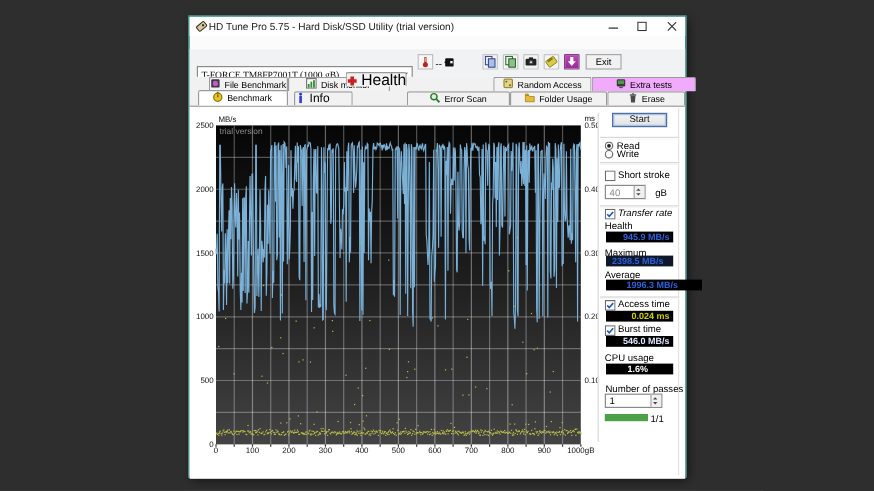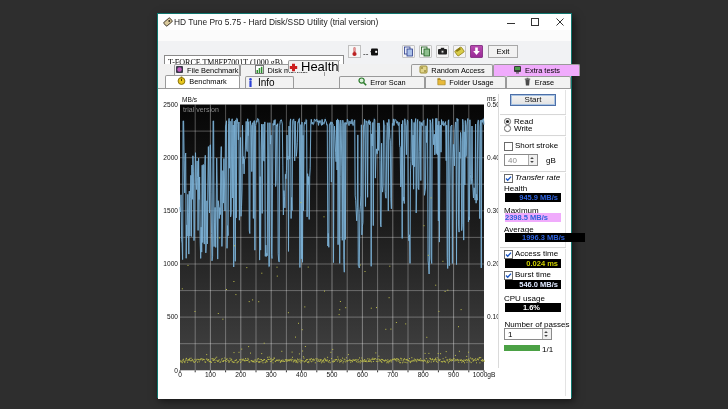--- a/index.html
+++ b/index.html
@@ -873,21 +873,21 @@
       <div style="position:absolute;left:346px;top:159.5px;width:40px;height:10px;font-style:italic;">
         <svg width="9" height="9" style="position:absolute;left:0;top:0">
           <rect x="0.5" y="0.5" width="8" height="8" fill="#fff" stroke="#6b6b6b"></rect>
           <path d="M2 4.5 L3.7 6.3 L7 2.6" stroke="#1a56c4" stroke-width="1.3" fill="none"></path>
         </svg>
         <span style="position:absolute;left:11px;top:-1px;font-size:8px;color:#000;white-space:nowrap;">Transfer rate</span>
       </div>
       <div style="position:absolute;left:346px;top:170px;font-size:8px;color:#000;white-space:nowrap;">Health</div>
       <div style="position:absolute;left:347px;top:178.5px;width:56px;height:9px;background:#000;color:#2e62dd;font-size:7.5px;font-weight:bold;text-align:right;line-height:9px;padding-right:3px;box-sizing:border-box;">945.9 MB/s</div>
       <div style="position:absolute;left:346px;top:191.5px;font-size:8px;color:#000;white-space:nowrap;">Maximum</div>
-      <div style="position:absolute;left:347px;top:199px;width:56px;height:9px;background:#f0abfc;color:#2e62dd;font-size:7.5px;font-weight:bold;text-align:left;line-height:9px;padding-right:3px;box-sizing:border-box;">2398.5 MB/s</div>
+      <div style="position:absolute;left:347px;top:199px;width:56px;height:9px;background:#0f172a;color:#2e62dd;font-size:7.5px;font-weight:bold;text-align:center;line-height:9px;padding-right:3px;box-sizing:border-box;">2398.5 MB/s</div>
       <div style="position:absolute;left:346px;top:210.5px;font-size:8px;color:#000;white-space:nowrap;">Average</div>
       <div style="position:absolute;left:347px;top:218.5px;width:80px;height:9px;background:#000;color:#2e62dd;font-size:7.5px;font-weight:bold;text-align:center;line-height:9px;padding-right:3px;box-sizing:border-box;">1996.3 MB/s</div>
       <div style="position:absolute;left:342px;top:232.5px;width:66px;height:1px;background:#d7d7d7;border-bottom:1px solid #fdfdfd;"></div>
       <div style="position:absolute;left:346px;top:235.5px;width:60px;height:10px;">
         <svg width="9" height="9" style="position:absolute;left:0;top:0">
           <rect x="0.5" y="0.5" width="8" height="8" fill="#fff" stroke="#6b6b6b"></rect>
           <path d="M2 4.5 L3.7 6.3 L7 2.6" stroke="#1a56c4" stroke-width="1.3" fill="none"></path>
         </svg>
         <span style="position:absolute;left:11px;top:-1px;font-size:8px;color:#000;white-space:nowrap;">Access time</span>
       </div>

